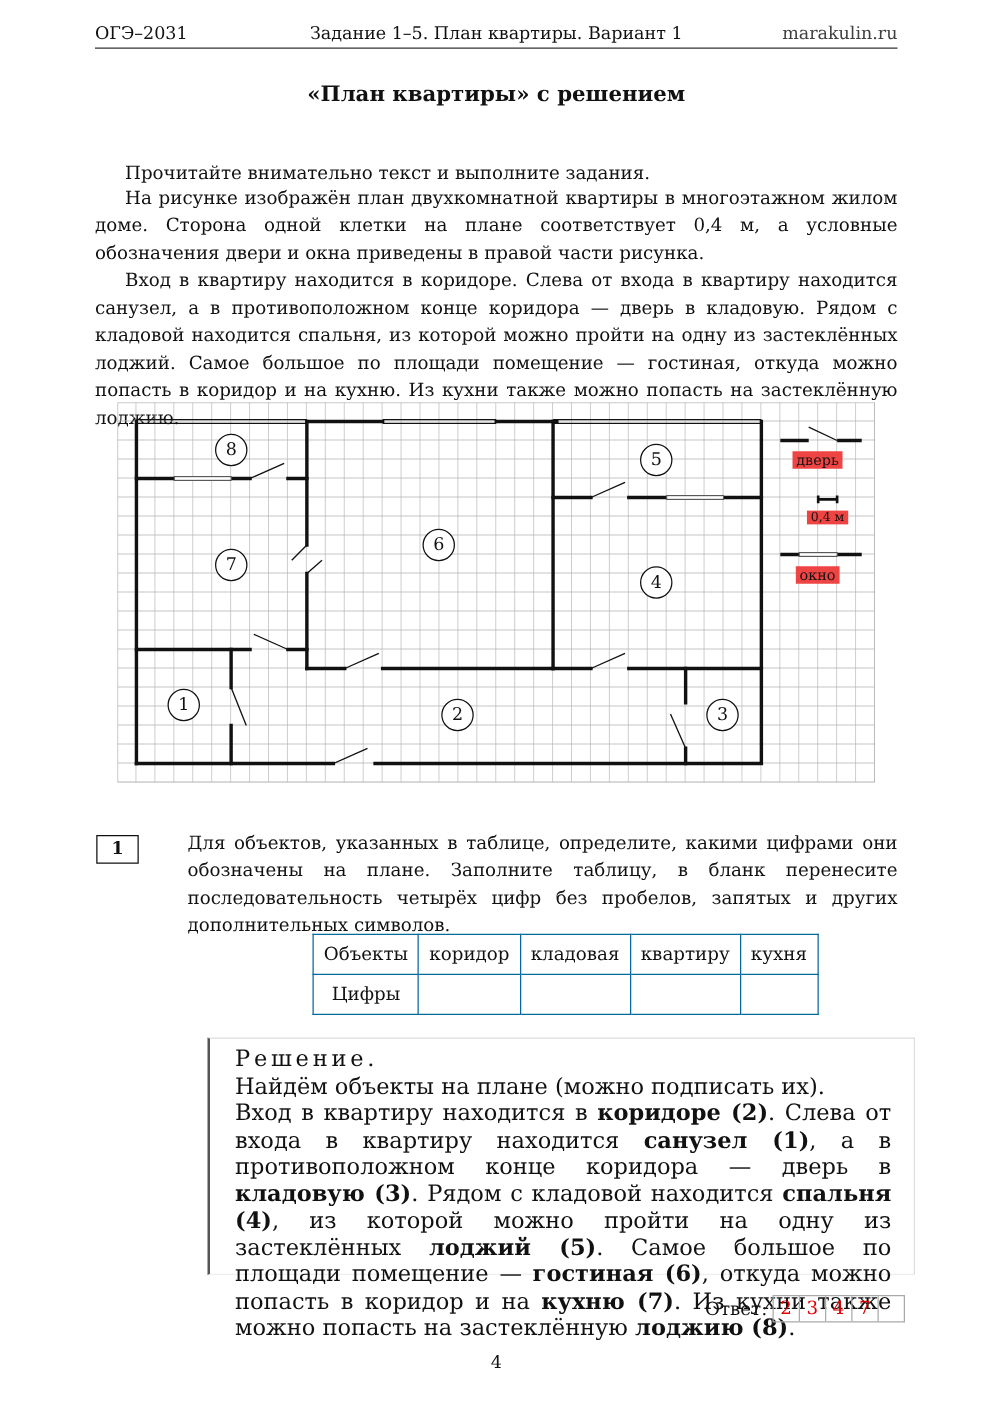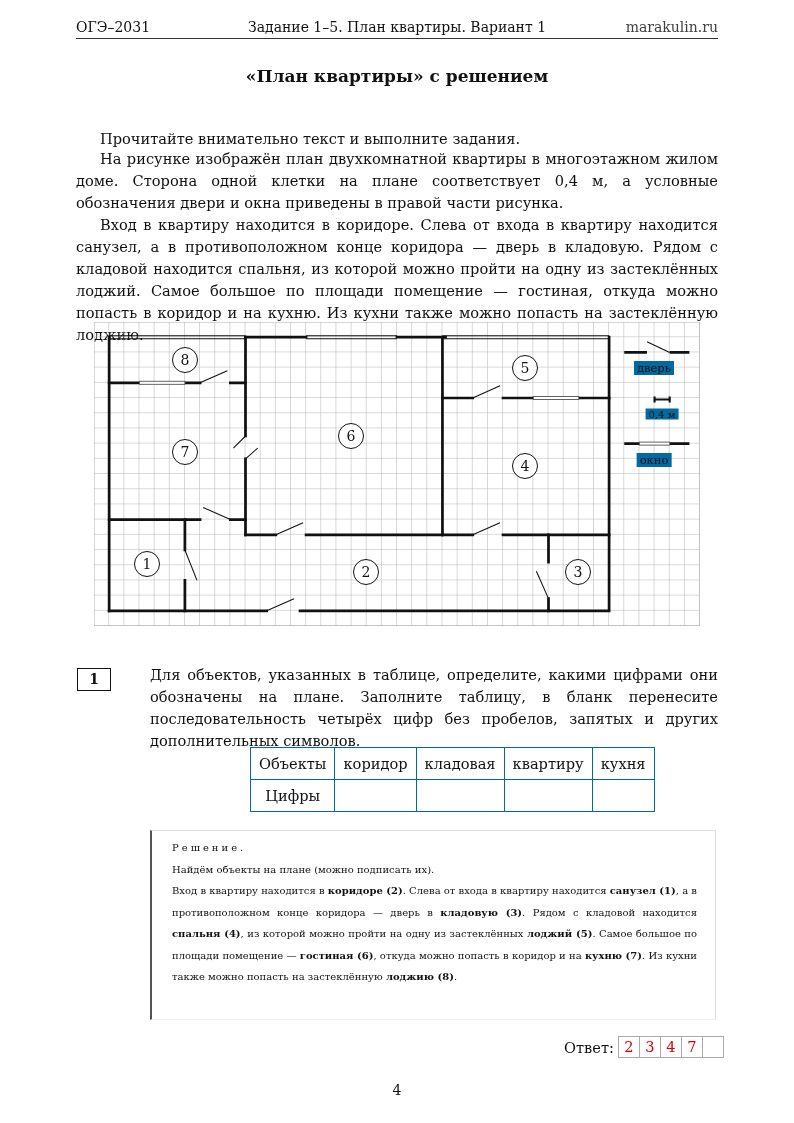--- a/index.html
+++ b/index.html
@@ -10,21 +10,21 @@
   .hdr .c{left:0;right:0;text-align:center;}
   .hdr .r{right:0;color:#404040;}
   .title{position:absolute;left:0;right:0;top:66px;text-align:center;font-size:17px;font-weight:bold;}
   .txt{position:absolute;left:76px;width:642px;font-size:14.6px;line-height:22px;text-align:justify;}
   .txt p{margin:0;text-indent:24px;}
   .plan{position:absolute;left:94px;top:322px;}
   .task-num{position:absolute;left:77px;top:668px;width:32px;height:21px;border:1.3px solid #111;text-align:center;font-weight:bold;font-size:14px;line-height:21px;}
   .task-text{position:absolute;left:150px;width:568px;top:664px;font-size:14.6px;line-height:22px;text-align:justify;}
   table.obj{position:absolute;left:250px;top:747px;border-collapse:collapse;font-size:14.6px;}
   table.obj td{border:1px solid #0369a1;padding:0 8px;height:31px;text-align:center;}
-  .sol{position:absolute;left:150px;top:830px;width:566px;height:190px;border-left:2.5px solid #555;border-top:1px solid #ddd;border-right:1px solid #ddd;border-bottom:1px solid #eee;padding:6px 0 0 20px;box-sizing:border-box;font-size:10px;line-height:21.5px;text-align:justify;}
+  .sol{position:absolute;left:166px;top:830px;width:566px;height:190px;border-left:2.5px solid #555;border-top:1px solid #ddd;border-right:1px solid #ddd;border-bottom:1px solid #eee;padding:6px 0 0 20px;box-sizing:border-box;font-size:18px;line-height:21.5px;text-align:justify;}
   .sol .head{letter-spacing:3px;}
   .sol .body{padding-right:18px;}
   .ans{position:absolute;left:564px;top:1036px;font-size:14.6px;display:flex;align-items:center;}
   .ans .cells{display:flex;margin-left:4px;border:1px solid #aaa;}
   .ans .cell{width:20px;height:20px;border-right:1px solid #aaa;color:#e00;text-align:center;line-height:20px;font-size:14.6px;}
   .ans .cell:last-child{border-right:none;}
   .pnum{position:absolute;left:0;right:0;top:1082px;text-align:center;font-size:14px;}
 </style>
 </head>
 <body>
@@ -108,21 +108,21 @@
     <path d="M36.5 1.3L38 2" stroke-width="0.07"></path>
     <path d="M37 5.1H38M37 4.9V5.3M38 4.9V5.3" stroke-width="0.14"></path>
     <path d="M35 8H36M38 8H39.3" stroke-width="0.18"></path>
     <rect x="36" y="7.9" width="2" height="0.2" stroke="#555" stroke-width="0.06" fill="#fff"></rect>
   </g>
 </svg>
 
 <div style="position:absolute;left:94px;top:322px;width:606px;height:304px;font-size:14px;">
   <style>
     .rc{position:absolute;width:24px;height:24px;border:1px solid #111;border-radius:50%;background:#fff;text-align:center;line-height:24px;font-size:14px;transform:translate(-13px,-13px);}
-    .lg{position:absolute;background:#0369a1;font-size:11.5px;padding:0 3px;transform:translate(-50%,-50%);}
+    .lg{position:absolute;background:#ef4444;font-size:11.5px;padding:0 3px;transform:translate(-50%,-50%);}
   </style>
   <div class="rc" style="left:53px;top:242px;">1</div>
   <div class="rc" style="left:272px;top:250px;">2</div>
   <div class="rc" style="left:484px;top:250px;">3</div>
   <div class="rc" style="left:431px;top:144px;">4</div>
   <div class="rc" style="left:431px;top:46px;">5</div>
   <div class="rc" style="left:257px;top:114px;">6</div>
   <div class="rc" style="left:91px;top:130px;">7</div>
   <div class="rc" style="left:91px;top:38px;">8</div>
   <div class="lg" style="left:560px;top:46px;">дверь</div>

